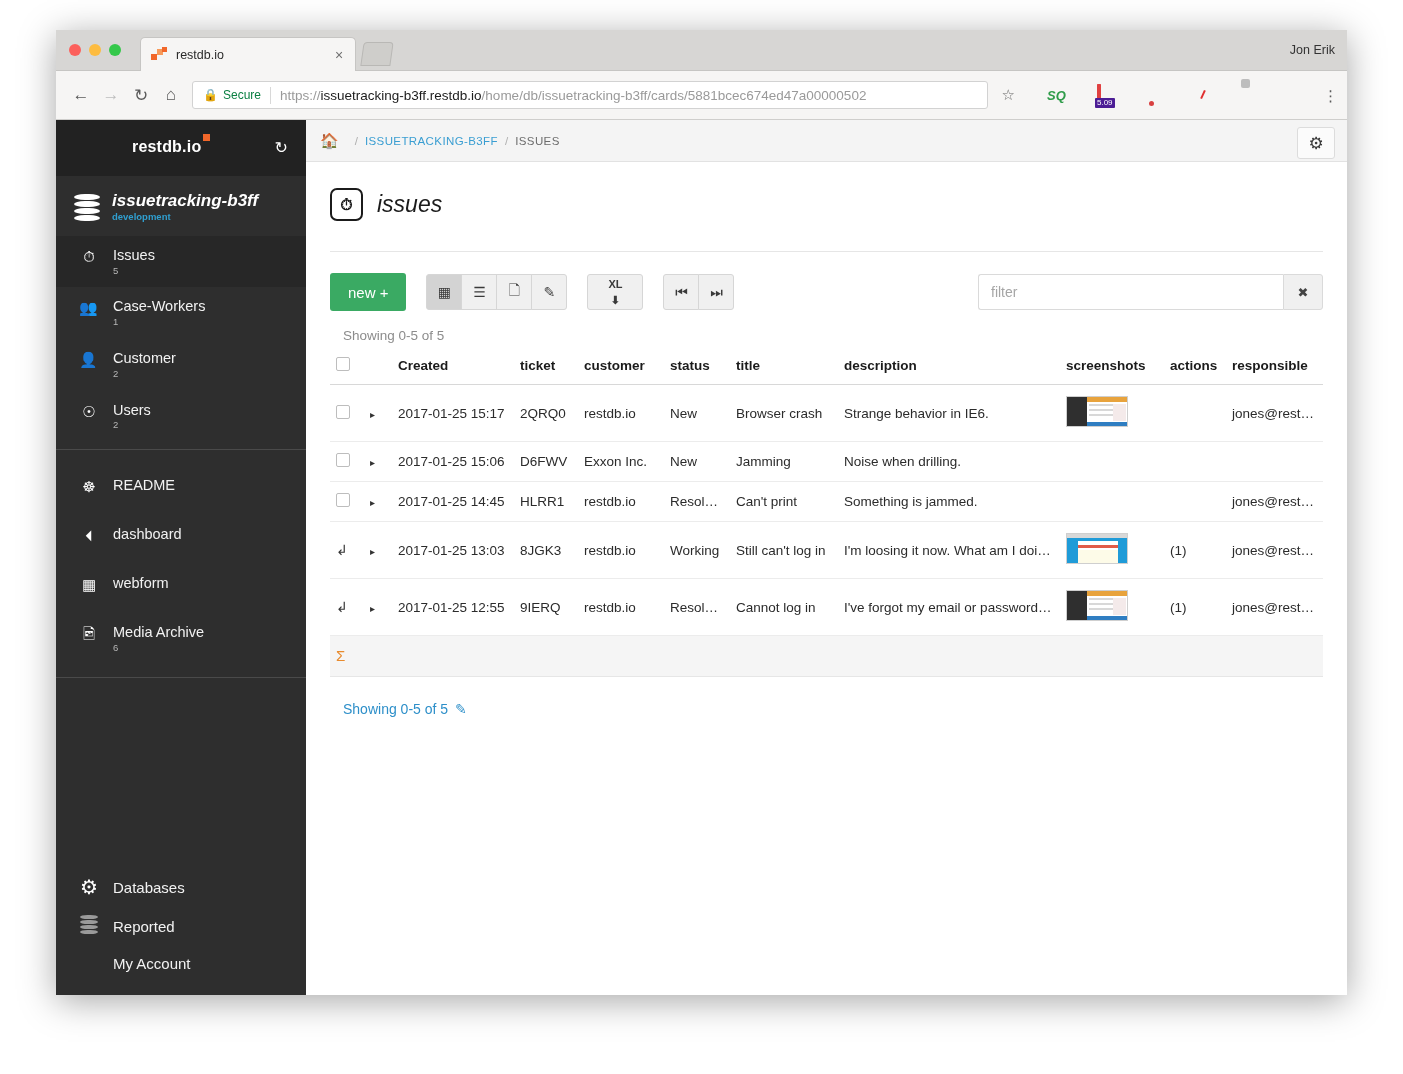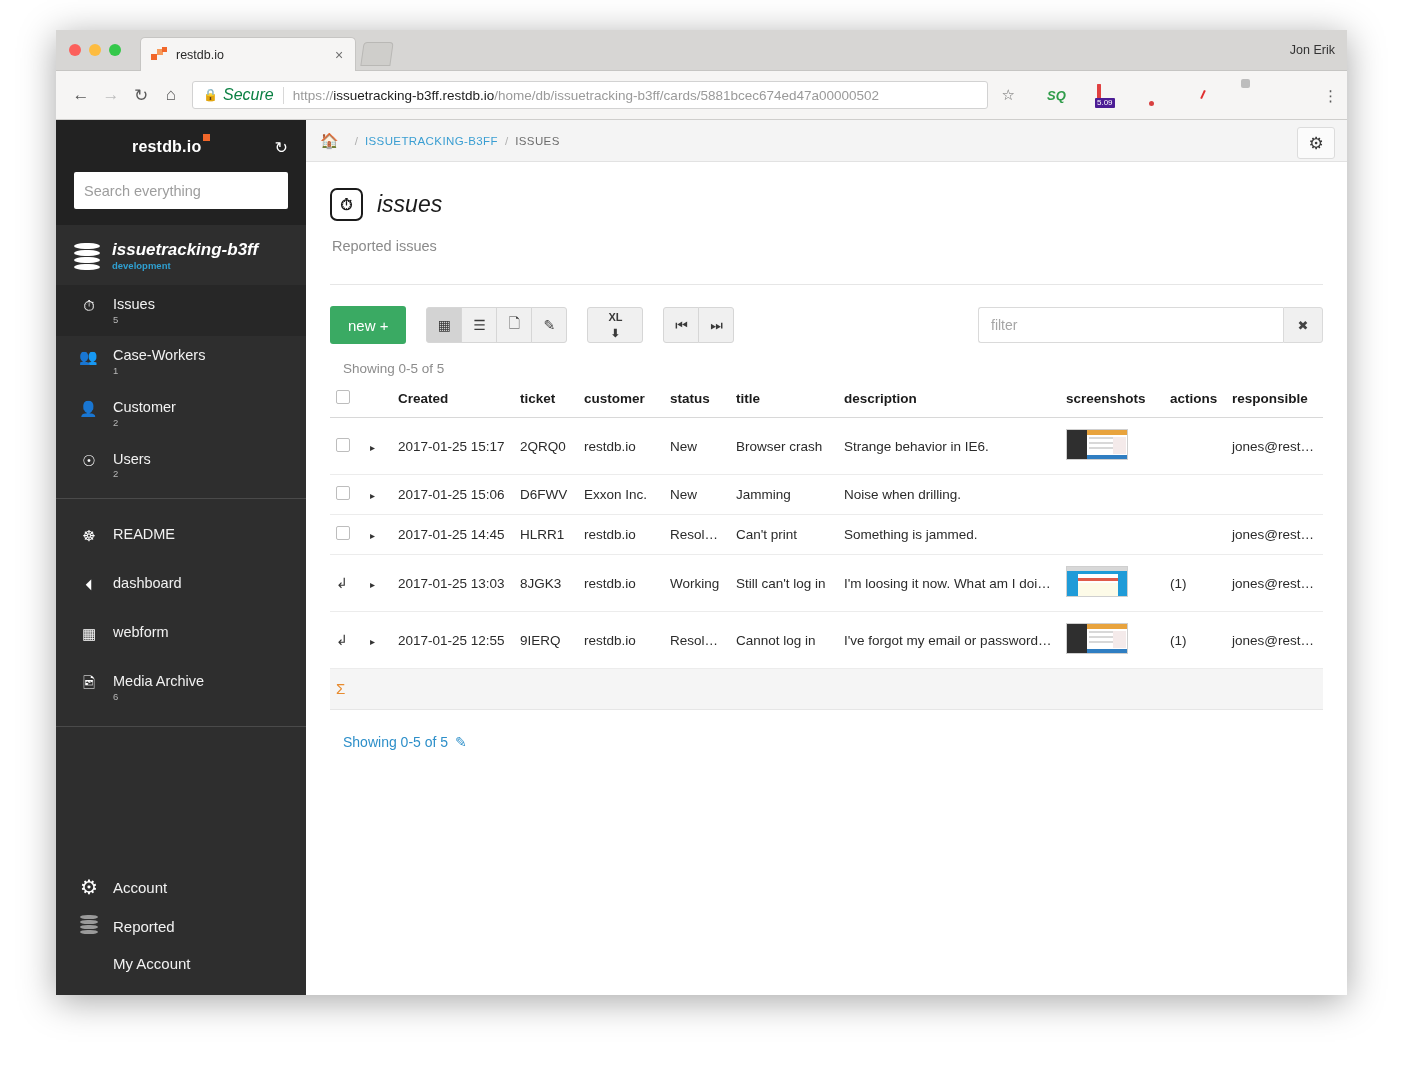--- a/index.html
+++ b/index.html
@@ -86,21 +86,21 @@
   #omnibox {
     flex: 1; height: 28px; margin: 0 8px 0 6px;
     background: #fff;
     border: 1px solid #d2d2d2;
     border-radius: 3px;
     display: flex; align-items: center;
     padding: 0 10px;
     overflow: hidden;
   }
   .lock { color: #0b8043; font-size: 12px; margin-right: 5px; }
-  .secure-label { color: #0b8043; font-size: 16px; margin-right: 9px; font-style: italic; }
+  .secure-label { color: #0b8043; font-size: 12px; margin-right: 9px; }
   .omni-sep { width: 1px; height: 17px; background: #d8d8d8; margin-right: 9px; }
   .url { font-size: 13.5px; white-space: nowrap; overflow: hidden; }
   .url .host { color: #1c1c1c; }
   .url .scheme, .url .path { color: #9a9a9a; }
   .star { color: #6c6c6c; font-size: 15px; margin-left: 6px; }
   #extensions { display: flex; align-items: center; gap: 7px; margin-left: 8px; flex: none; }
   .ext { width: 19px; height: 19px; position: relative; cursor: pointer; margin-left: 24px; }
   .ext-sq { font-size: 13px; font-weight: bold; color: #2f9c4a; font-style: italic; line-height: 19px; }
   .ext-badge {
     position: absolute; left: -2px; bottom: -3px;
@@ -344,21 +344,20 @@
   <div id="app">
 
     <div id="sidebar">
       <div id="sidebar-top">
         <div id="brand-row">
           <span id="brand">
             <span>restdb.io</span><i class="dot"></i>
           </span>
           <span id="refresh-icon">↻</span>
         </div>
-        <input id="search-everything" type="text" placeholder="Search everything" style="">
       </div>
 
       <div class="side-sec">
         <div id="db-header">
           <span class="db-stack">
               <i></i>
               <i></i>
               <i></i>
               <i></i>
             </span>
@@ -422,21 +421,21 @@
           <span class="nav-body">
             <div class="nav-label">Media Archive</div>
             <div class="nav-count">6</div>
           </span>
         </div>
       </div>
 
       <div id="sidebar-bottom">
         <div class="nav-item bot">
           <span class="nav-ico gear-big">⚙</span>
-          <span class="nav-label">Account</span>
+          <span class="nav-label">Databases</span>
         </div>
         <div class="nav-item bot">
           <span class="nav-ico" style="position:relative;">
             <span class="db-stack" style="width:18px;height:18px;display:inline-block;">
               <i style="width:18px;height:4px;background:#9a9a9a;top:0"></i>
               <i style="width:18px;height:4px;background:#9a9a9a;top:5px"></i>
               <i style="width:18px;height:4px;background:#9a9a9a;top:10px"></i>
               <i style="width:18px;height:4px;background:#9a9a9a;top:15px"></i>
             </span>
           </span>
@@ -457,21 +456,20 @@
         <span class="crumb-sep">/</span>
         <span class="crumb cur">ISSUES</span>
         <span id="settings-gear-btn">⚙</span>
       </div>
 
       <div id="content">
         <div id="page-head">
           <span id="page-icon">⏱</span>
           <span id="page-title">issues</span>
         </div>
-        <div id="page-sub">Reported issues</div>
         <div id="divider"></div>
 
         <div id="tablebar">
           <button id="new-btn">
             <span>new</span>
             <span>+</span>
           </button>
 
           <div class="btn-group">
             <span class="gbtn on">▦</span>

